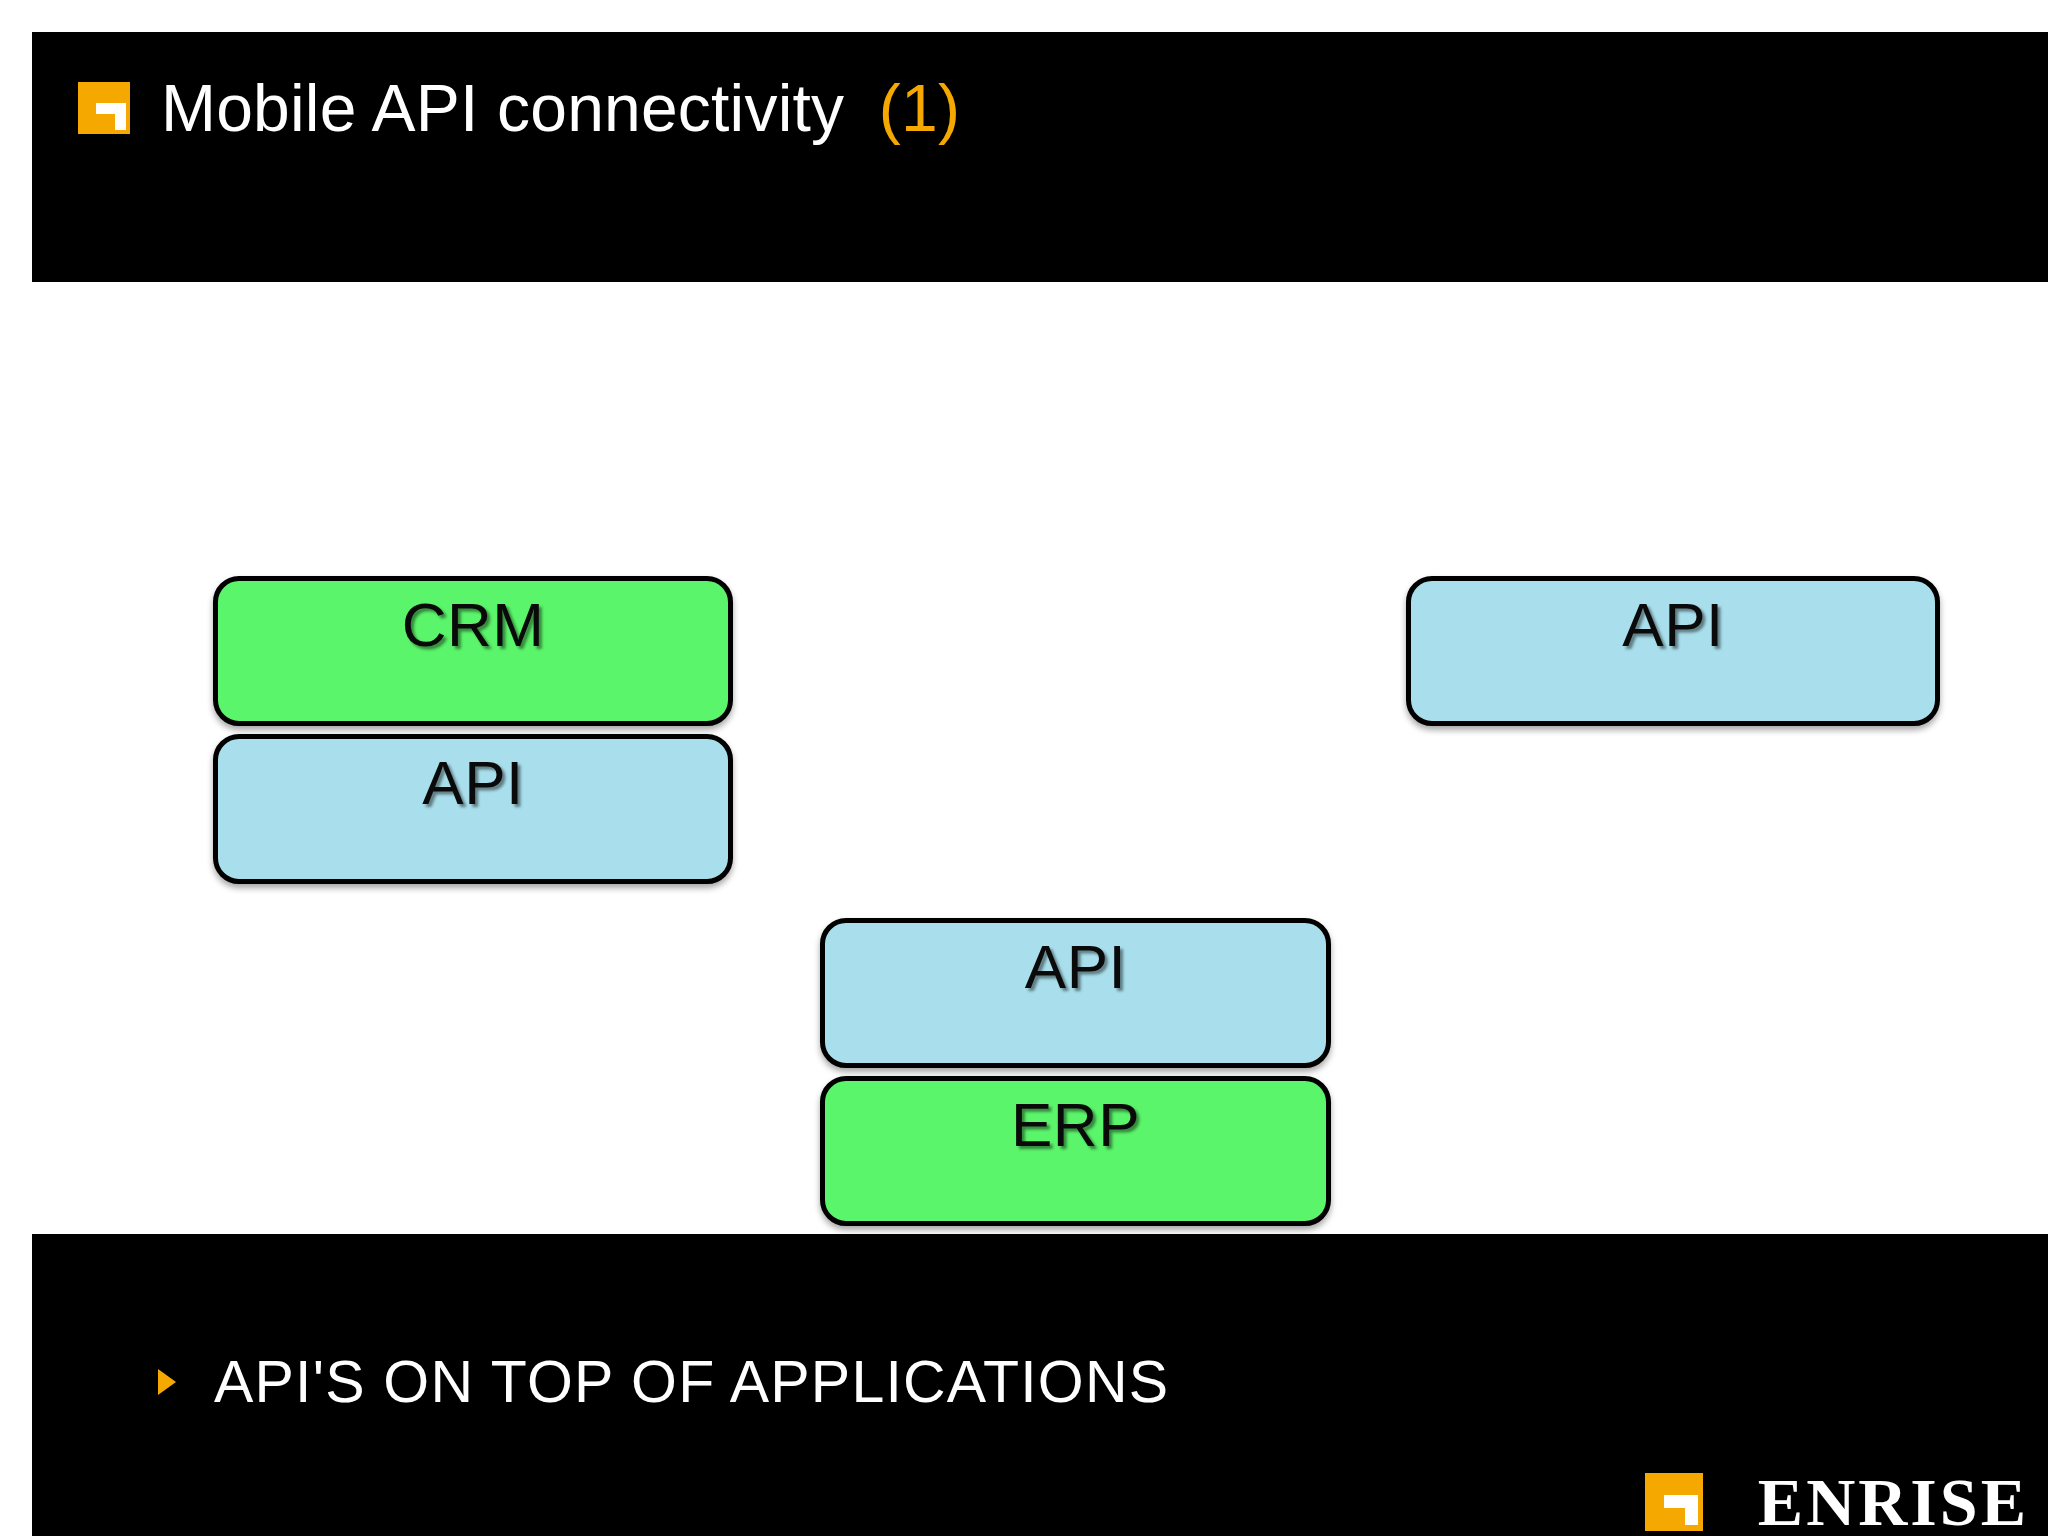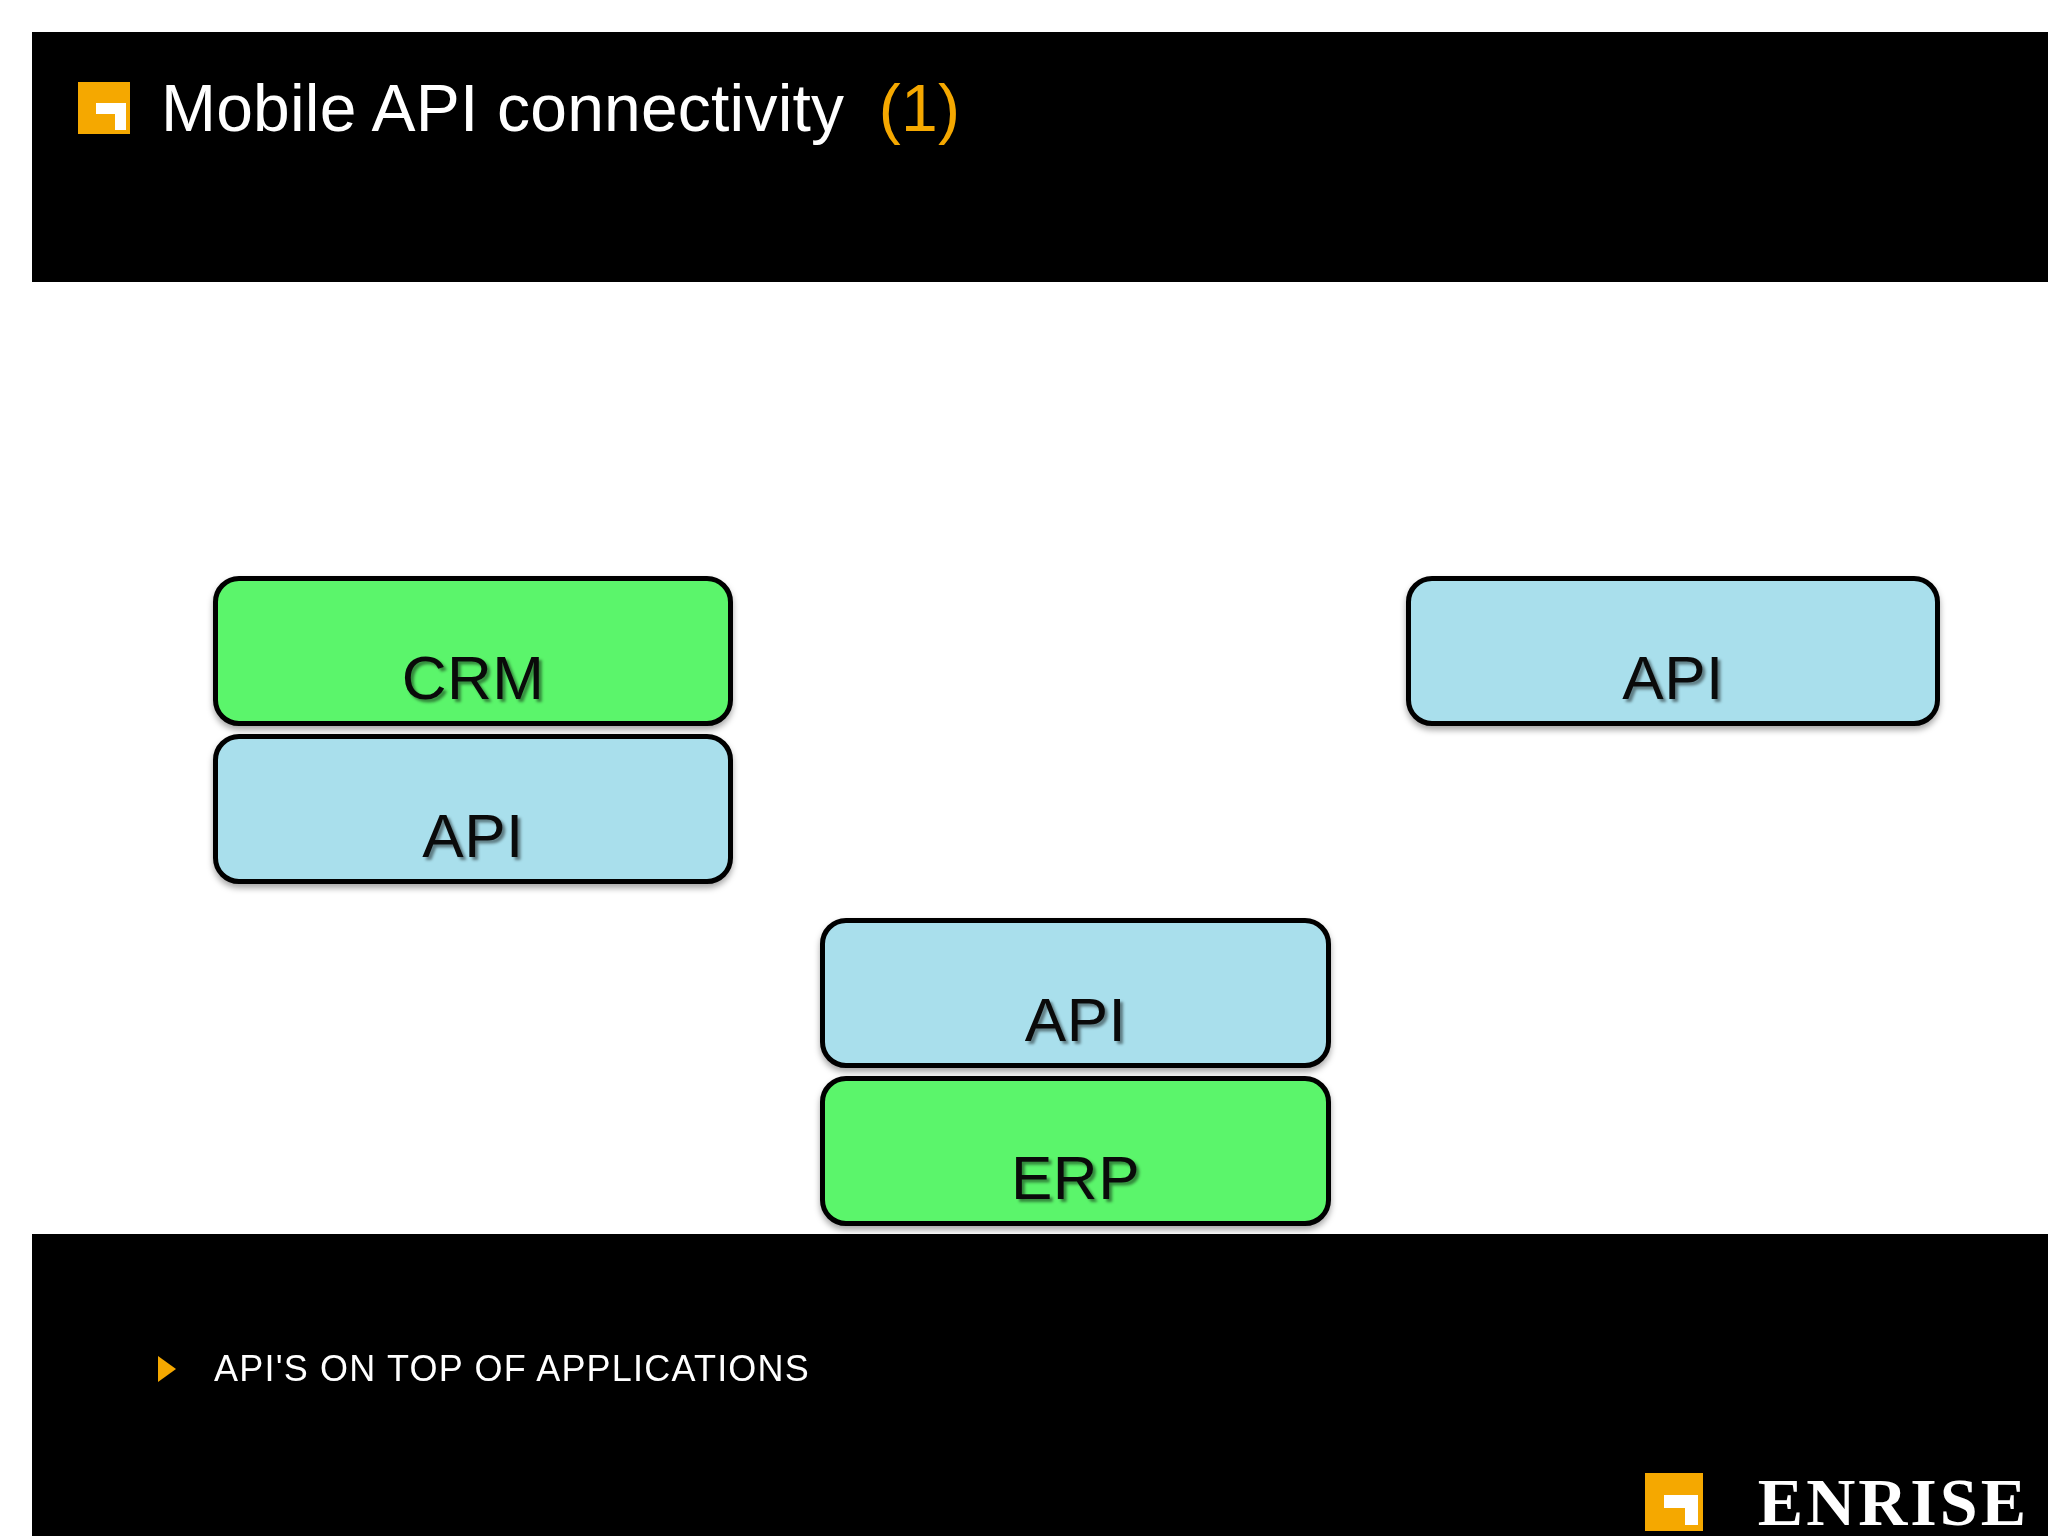--- a/index.html
+++ b/index.html
@@ -45,21 +45,21 @@
   .stack { position:absolute; }
   .stack-left   { left:165px;  top:278px; width:536px; }
   .stack-center { left:772px;  top:620px; width:527px; }
   .stack-right  { left:1358px; top:278px; width:550px; }
 
   .node {
     position:relative;
     border:5px solid #000000;
     border-radius:26px;
     height:150px;
-    display:flex; align-items:flex-end; justify-content:center;
+    display:flex; align-items:flex-start; justify-content:center;
     box-shadow:0 4px 6px rgba(0,0,0,0.35);
   }
   .node + .node { margin-top:2px; }
   .node.green { background:#5BF56B; }
   .node.blue  { background:#A9DFEC; }
   .node-label {
     font-size:62px; color:#0a0a0a; font-weight:400;
     letter-spacing:0.5px; white-space:nowrap;
     text-shadow:3px 3px 3px rgba(0,0,0,0.45);
   }
@@ -74,21 +74,21 @@
     display:flex; align-items:center;
   }
   .bullet-tri {
     width:0; height:0;
     border-left:18px solid #F5A800;
     border-top:13px solid transparent;
     border-bottom:13px solid transparent;
     margin-right:30px; flex:none;
   }
   .caption-text {
-    font-size:36px; color:#ffffff; letter-spacing:1.2px;
+    font-size:59px; color:#ffffff; letter-spacing:1.2px;
     white-space:nowrap; text-transform:uppercase;
   }
 
   .enrise-logo {
     position:absolute; right:35px; top:218px;
     display:flex; align-items:center;gap:25px;
   }
   .enrise-mark {
     position:relative; width:58px; height:58px;
     background:#F5A800; flex:none; margin-right:22px;

